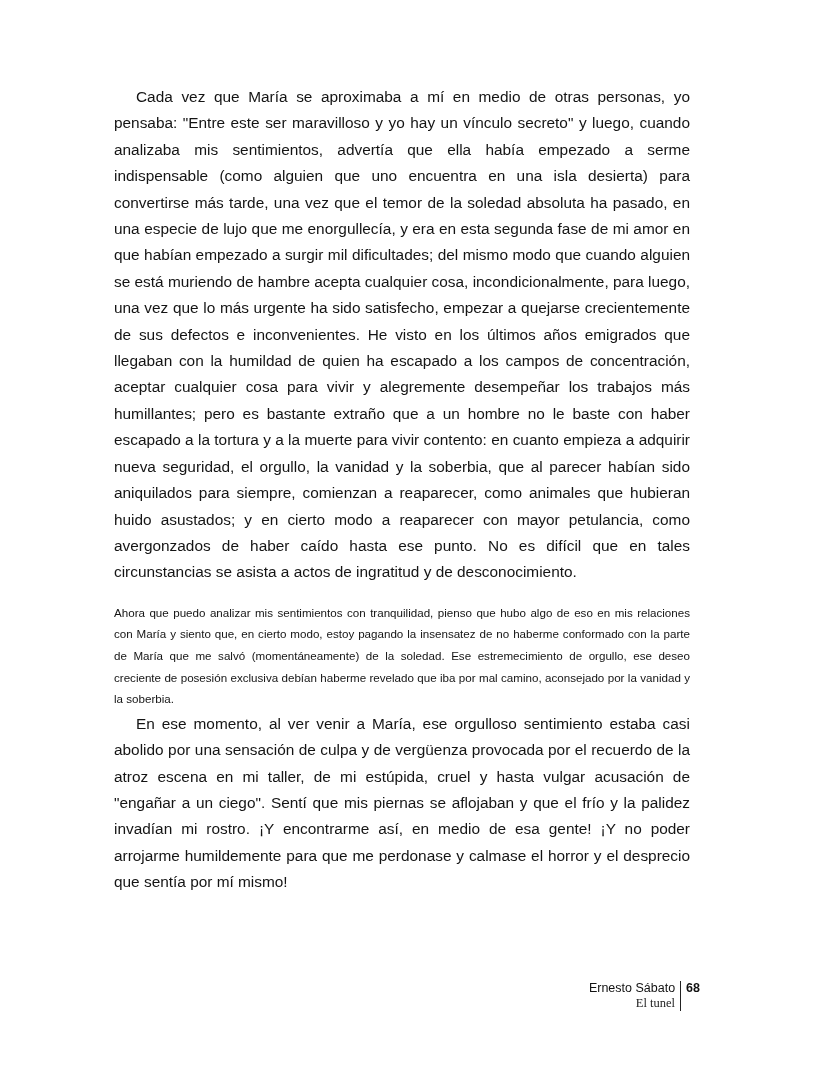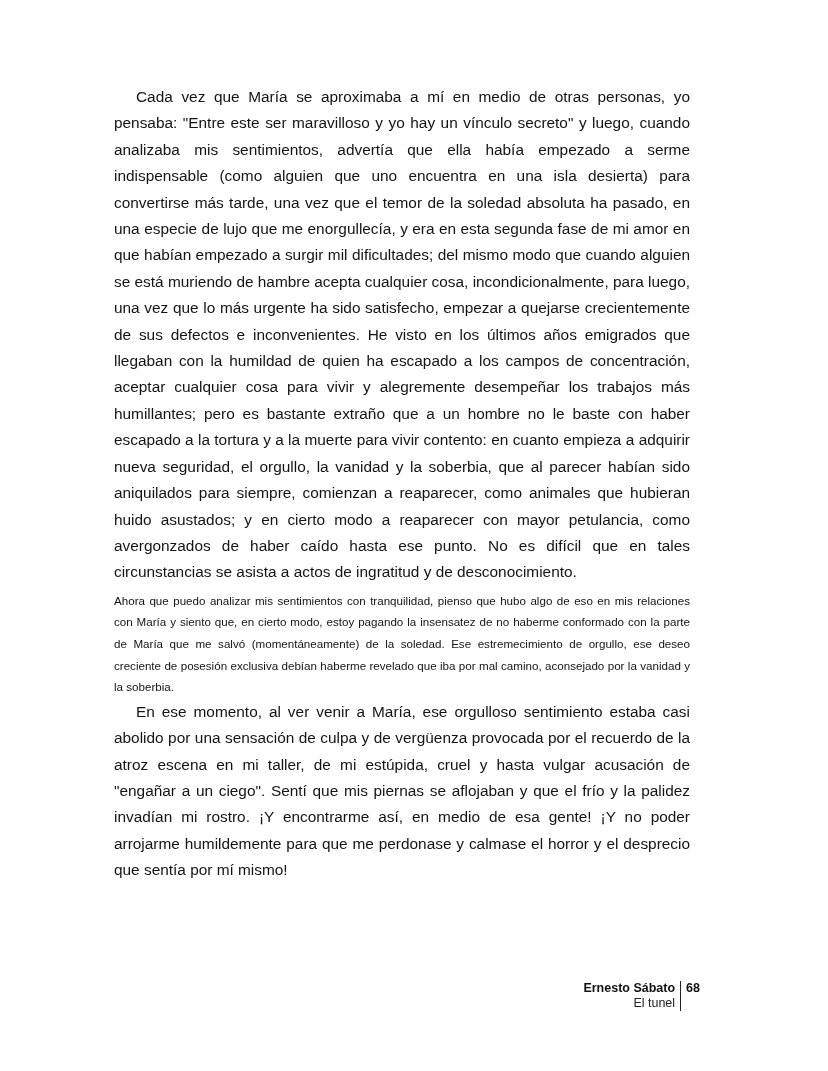--- a/index.html
+++ b/index.html
@@ -25,45 +25,46 @@
       margin: 0;
       text-align: justify;
       font-size: 15.4px;
       line-height: 26.4px;
       text-indent: 22px;
     }
     .para.small {
       font-size: 11.6px;
       line-height: 21.6px;
       text-indent: 0;
-      margin-top: 4px;
+      margin-top: 16px;
       margin-bottom: 1px;
     }
     .footer {
       position: absolute;
       top: 981px;
       right: 128px;
       display: flex;
       align-items: stretch;
     }
     .footer-left {
       text-align: right;
       padding-right: 5px;
       border-right: 1.5px solid #222;
     }
     .footer-author {
-      font-weight: bold;
+      font-weight: normal;
       font-size: 12.5px;
       line-height: 15px;
       color: #111;
     }
     .footer-title {
       font-size: 12.5px;
       line-height: 15px;
       color: #222;
+      font-family: Liberation Serif, serif;
     }
     .footer-page {
       font-weight: bold;
       font-size: 12.5px;
       line-height: 15px;
       padding-left: 5px;
       color: #111;
     }
   </style>
 </head>

